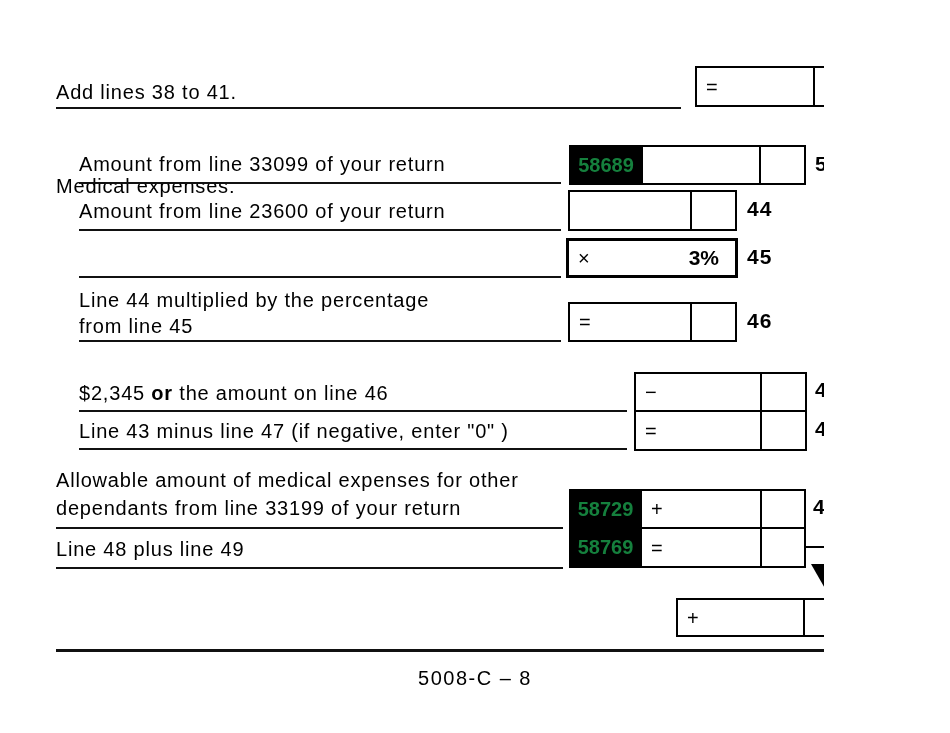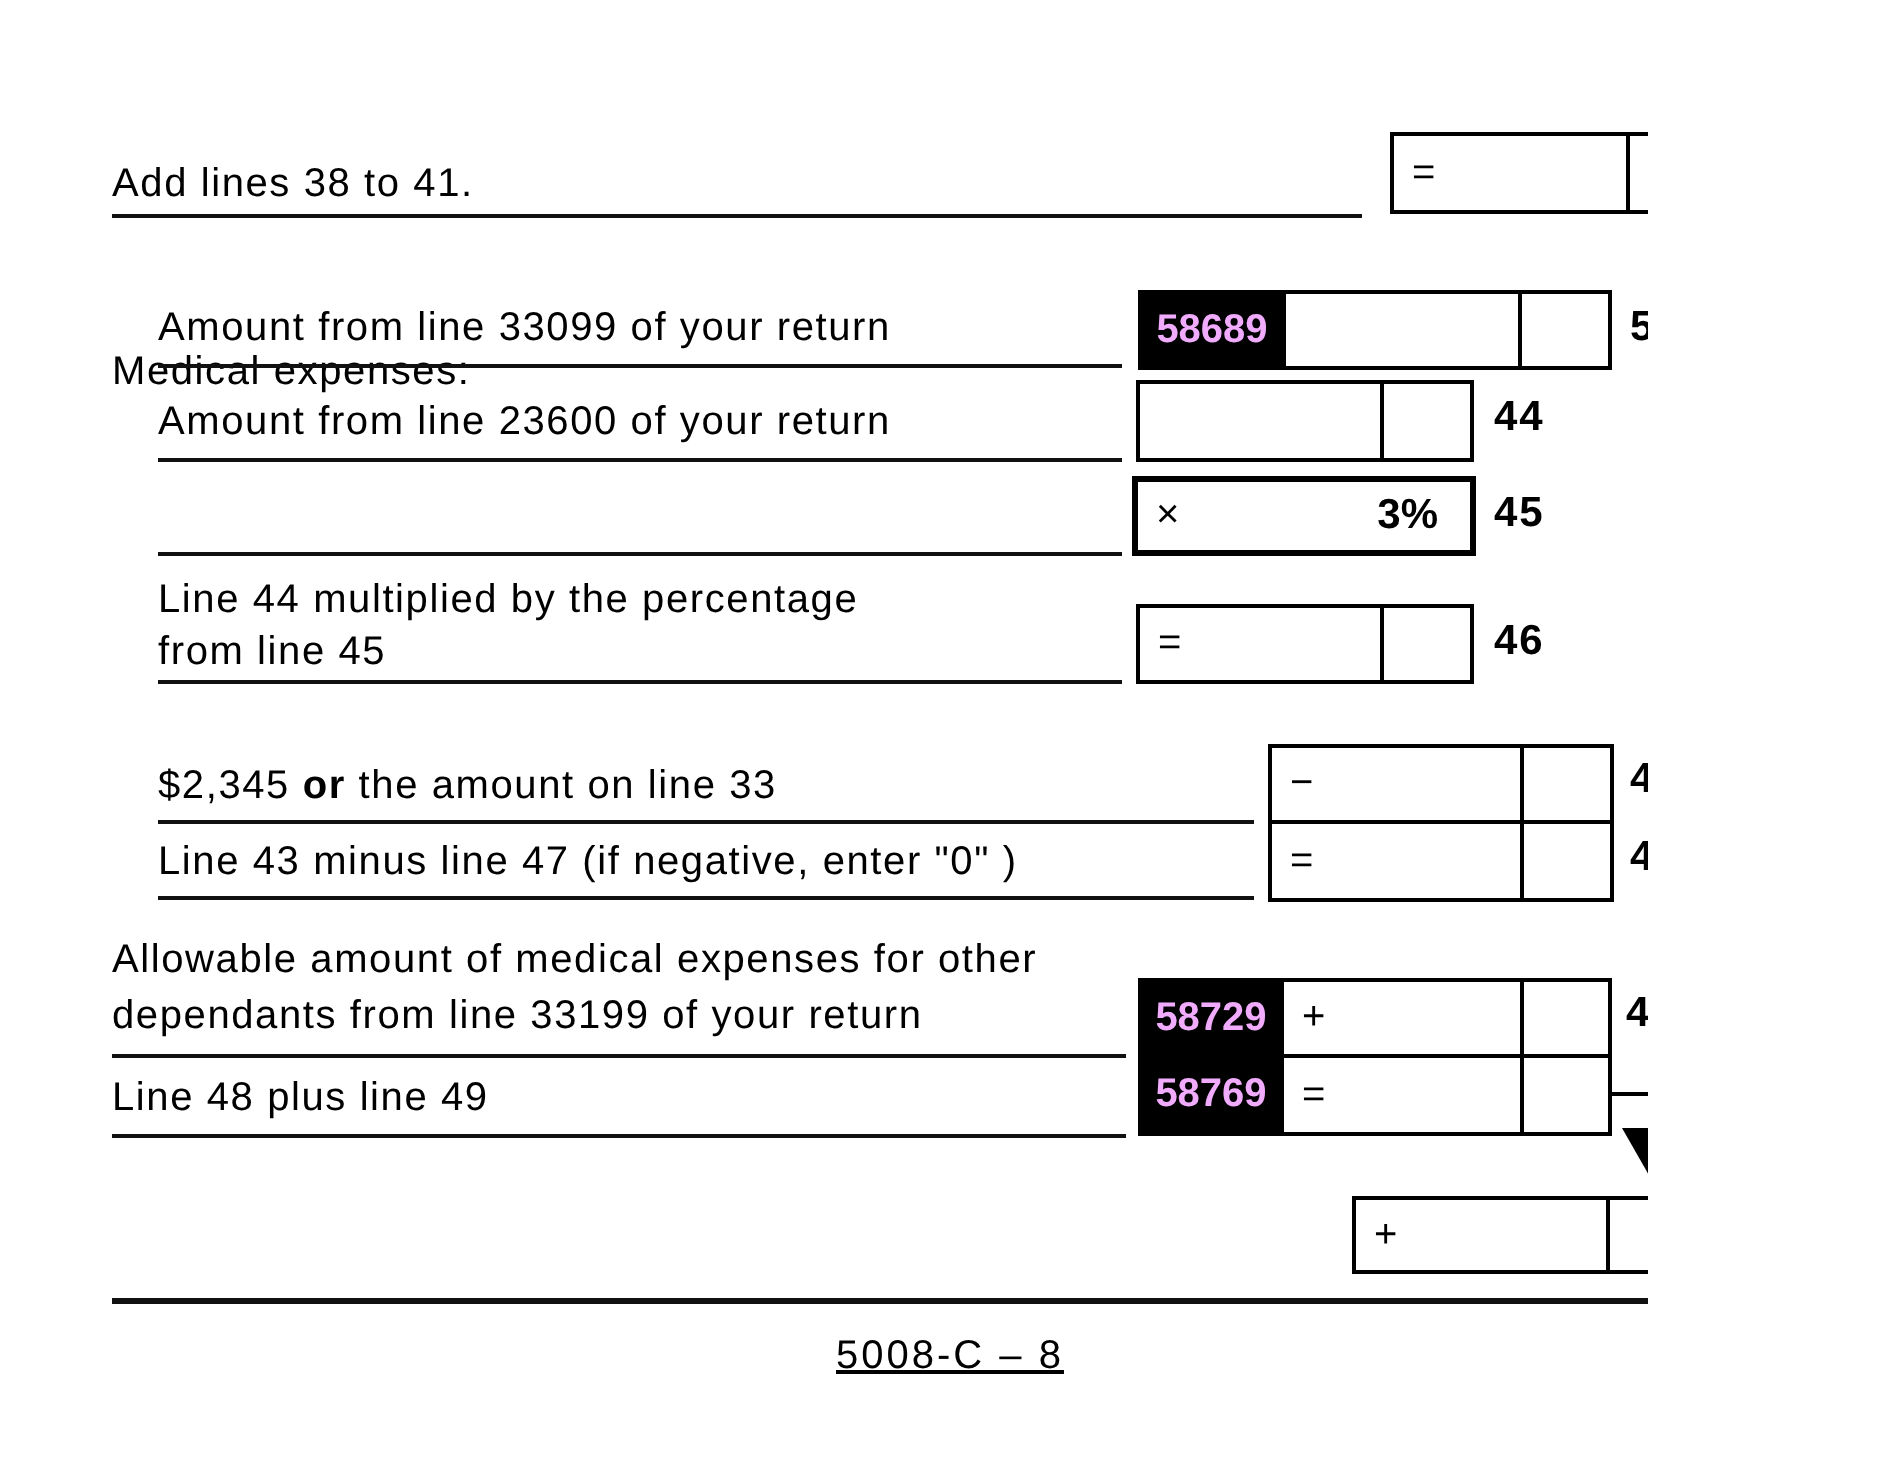--- a/index.html
+++ b/index.html
@@ -7,21 +7,21 @@
         font-family:"Liberation Sans","DejaVu Sans",sans-serif;color:#000;}
 
   .lbl{position:absolute;font-size:20px;letter-spacing:0.8px;white-space:nowrap;line-height:24px;}
   .b{font-weight:bold;}
   .rule{position:absolute;height:2px;background:#111;}
 
   .box{position:absolute;border:2px solid #000;background:#fff;display:flex;box-sizing:border-box;}
   .main{flex:1;position:relative;}
   .cents{width:43px;border-left:2px solid #000;}
   .sym{position:absolute;left:9px;top:50%;transform:translateY(-50%);font-size:20px;letter-spacing:0;}
-  .code{position:absolute;background:#000;color:#f0abfc;font-weight:bold;font-size:20px;
+  .code{position:absolute;background:#000;color:#15803d;font-weight:bold;font-size:20px;
         display:flex;align-items:center;justify-content:center;letter-spacing:0;box-sizing:border-box;}
   .num{position:absolute;font-weight:bold;font-size:21px;letter-spacing:1px;}
 
   
   #lbl42{left:56px;top:80px;}
   #heading{left:56px;top:130px;margin-top:44px;}
   #lbl43{left:79px;top:152px;}
   #lbl44{left:79px;top:199px;}
   #lbl45{left:79px;top:246px;}
   #lbl46a{left:79px;top:288px;} #lbl46b{left:79px;top:314px;}
@@ -72,21 +72,21 @@
   
   #conn-h{position:absolute;left:804px;top:546px;width:24px;height:2px;background:#000;}
   #conn-v{position:absolute;left:826px;top:546px;width:2px;height:20px;background:#000;}
   #conn-arrow{position:absolute;left:811px;top:564px;width:0;height:0;
               border-left:16px solid transparent;border-right:16px solid transparent;
               border-top:28px solid #000;}
 
   
   #footer-rule{position:absolute;left:56px;top:649px;width:839px;height:3px;background:#111;}
   #footer{position:absolute;left:0;top:667px;width:950px;text-align:center;
-          font-size:20px;letter-spacing:1.5px;text-decoration:underline;}
+          font-size:20px;letter-spacing:1.5px;}
 </style>
 </head>
 <body>
 
 <div id="page">
 
   <div class="lbl" id="lbl42">Add lines 38 to 41.</div>
   <div class="rule" id="u42"></div>
   <div class="box" id="b42">
     <div class="main">
@@ -128,21 +128,21 @@
   <div class="lbl" id="lbl46b">from line 45</div>
   <div class="rule" id="u46"></div>
   <div class="box" id="b46">
     <div class="main">
       <span class="sym">=</span>
     </div>
     <div class="cents"></div>
   </div>
   <div class="num" id="n46">46</div>
 
-  <div class="lbl" id="lbl47b"><span>$2,345 </span><span class="b">or</span><span> the amount on line 33</span></div>
+  <div class="lbl" id="lbl47b"><span>$2,345 </span><span class="b">or</span><span> the amount on line 46</span></div>
   <div class="rule" id="u47"></div>
   <div class="box" id="b47">
     <div class="main">
       <span class="sym">−</span>
     </div>
     <div class="cents"></div>
   </div>
   <div class="num" id="n47">47</div>
 
   <div class="lbl" id="lbl48">Line 43 minus line 47 (if negative, enter "0" )</div>

